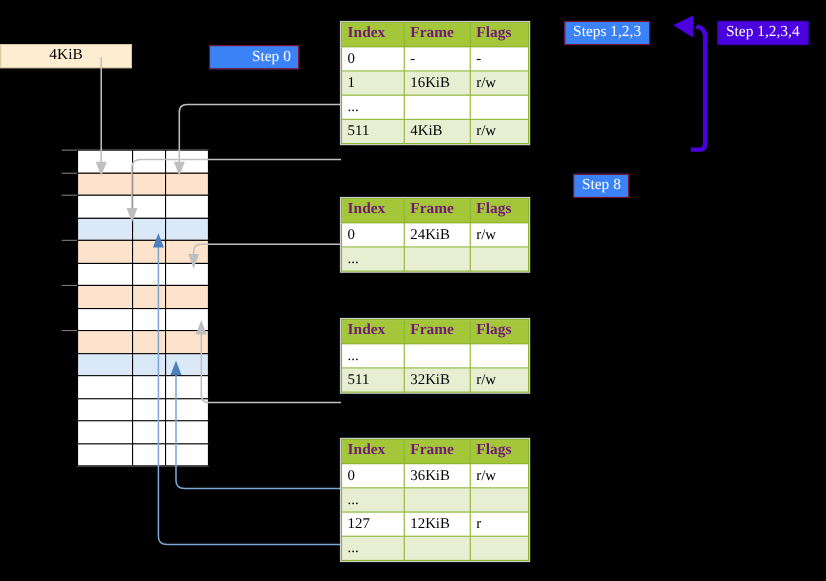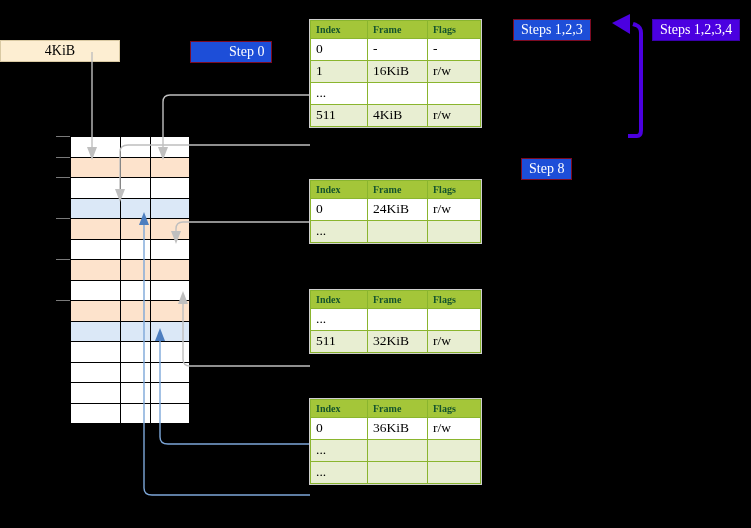--- a/index.html
+++ b/index.html
@@ -9,32 +9,32 @@
   
   .sizebox{position:absolute;box-sizing:border-box;
       background:#fdeed2;border:1px solid #d9c9a3;
       display:flex;align-items:center;justify-content:center;
       font-size:14px;color:#000;}
 
   
   .steplab{position:absolute;box-sizing:border-box;
       padding:1px 7px 2px 7px;font-size:14px;line-height:17px;
       color:#ffffff;white-space:nowrap;}
-  .steplab.red{background:#1d4ed8;border:1px solid #7d0b22;}
+  .steplab.red{background:#3b82f6;border:1px solid #7d0b22;}
   .steplab.blue{background:#4b00e0;border:1px solid #3a00ad;}
 
   
   .ptable{position:absolute;border-collapse:collapse;
       background:#ffffff;font-size:13.5px;color:#000;
       box-shadow:0 0 0 1px #cfcfcf;}
   .ptable td,.ptable th{border:1px solid #8ab52e;
       padding:2px 5px 3px 5px;height:18px;text-align:left;
       font-weight:normal;vertical-align:middle;box-sizing:border-box;}
-  .ptable th{background:#a4c639;color:#14532d;
-      font-weight:bold;font-size:10px;}
+  .ptable th{background:#a4c639;color:#701a75;
+      font-weight:bold;font-size:14px;}
   .ptable tr.alt td{background:#e8eed2;}
   .ptable tr.white td{background:#ffffff;}
   .ptable td.hl{background:#ffff9e;}
   .c-index{width:57px;}
   .c-frame{width:60px;}
   .c-flags{width:53px;}
 
   
   .memwrap{position:absolute;}
   .memrow{position:absolute;box-sizing:border-box;
@@ -85,21 +85,21 @@
   <span>4KiB</span>
 </div>
 
 <div class="steplab red" style="left:190px;top:41px;padding-left:38px;">
   <span>Step 0</span>
 </div>
 <div class="steplab red" style="left:513px;top:19px;">
   <span>Steps 1,2,3</span>
 </div>
 <div class="steplab blue" style="left:652px;top:19px;">
-  <span>Steps 1,2,3,4</span>
+  <span>Step 1,2,3,4</span>
 </div>
 <div class="steplab red" style="left:521px;top:158px;">
   <span>Step 8</span>
 </div>
 
 <svg class="conn" width="751" height="528">
 
   <path class="gline" d="M 92,52 Q 92,58 92,62 L 92,148"></path>
   <polygon class="gfill" points="87,147 97,147 92,160"></polygon>
 
@@ -210,19 +210,24 @@
       <tr class="white">
         <td class="c-index">0</td>
         <td class="c-frame">36KiB</td>
         <td class="c-flags">r/w</td>
       </tr>
       <tr class="alt">
         <td class="c-index">...</td>
         <td class="c-frame"></td>
         <td class="c-flags"></td>
       </tr>
+      <tr class="white">
+        <td class="c-index">127</td>
+        <td class="c-frame">12KiB</td>
+        <td class="c-flags">r</td>
+      </tr>
       <tr class="alt">
         <td class="c-index">...</td>
         <td class="c-frame"></td>
         <td class="c-flags"></td>
       </tr>
     </tbody>
   </table>
 
 </body></html>

